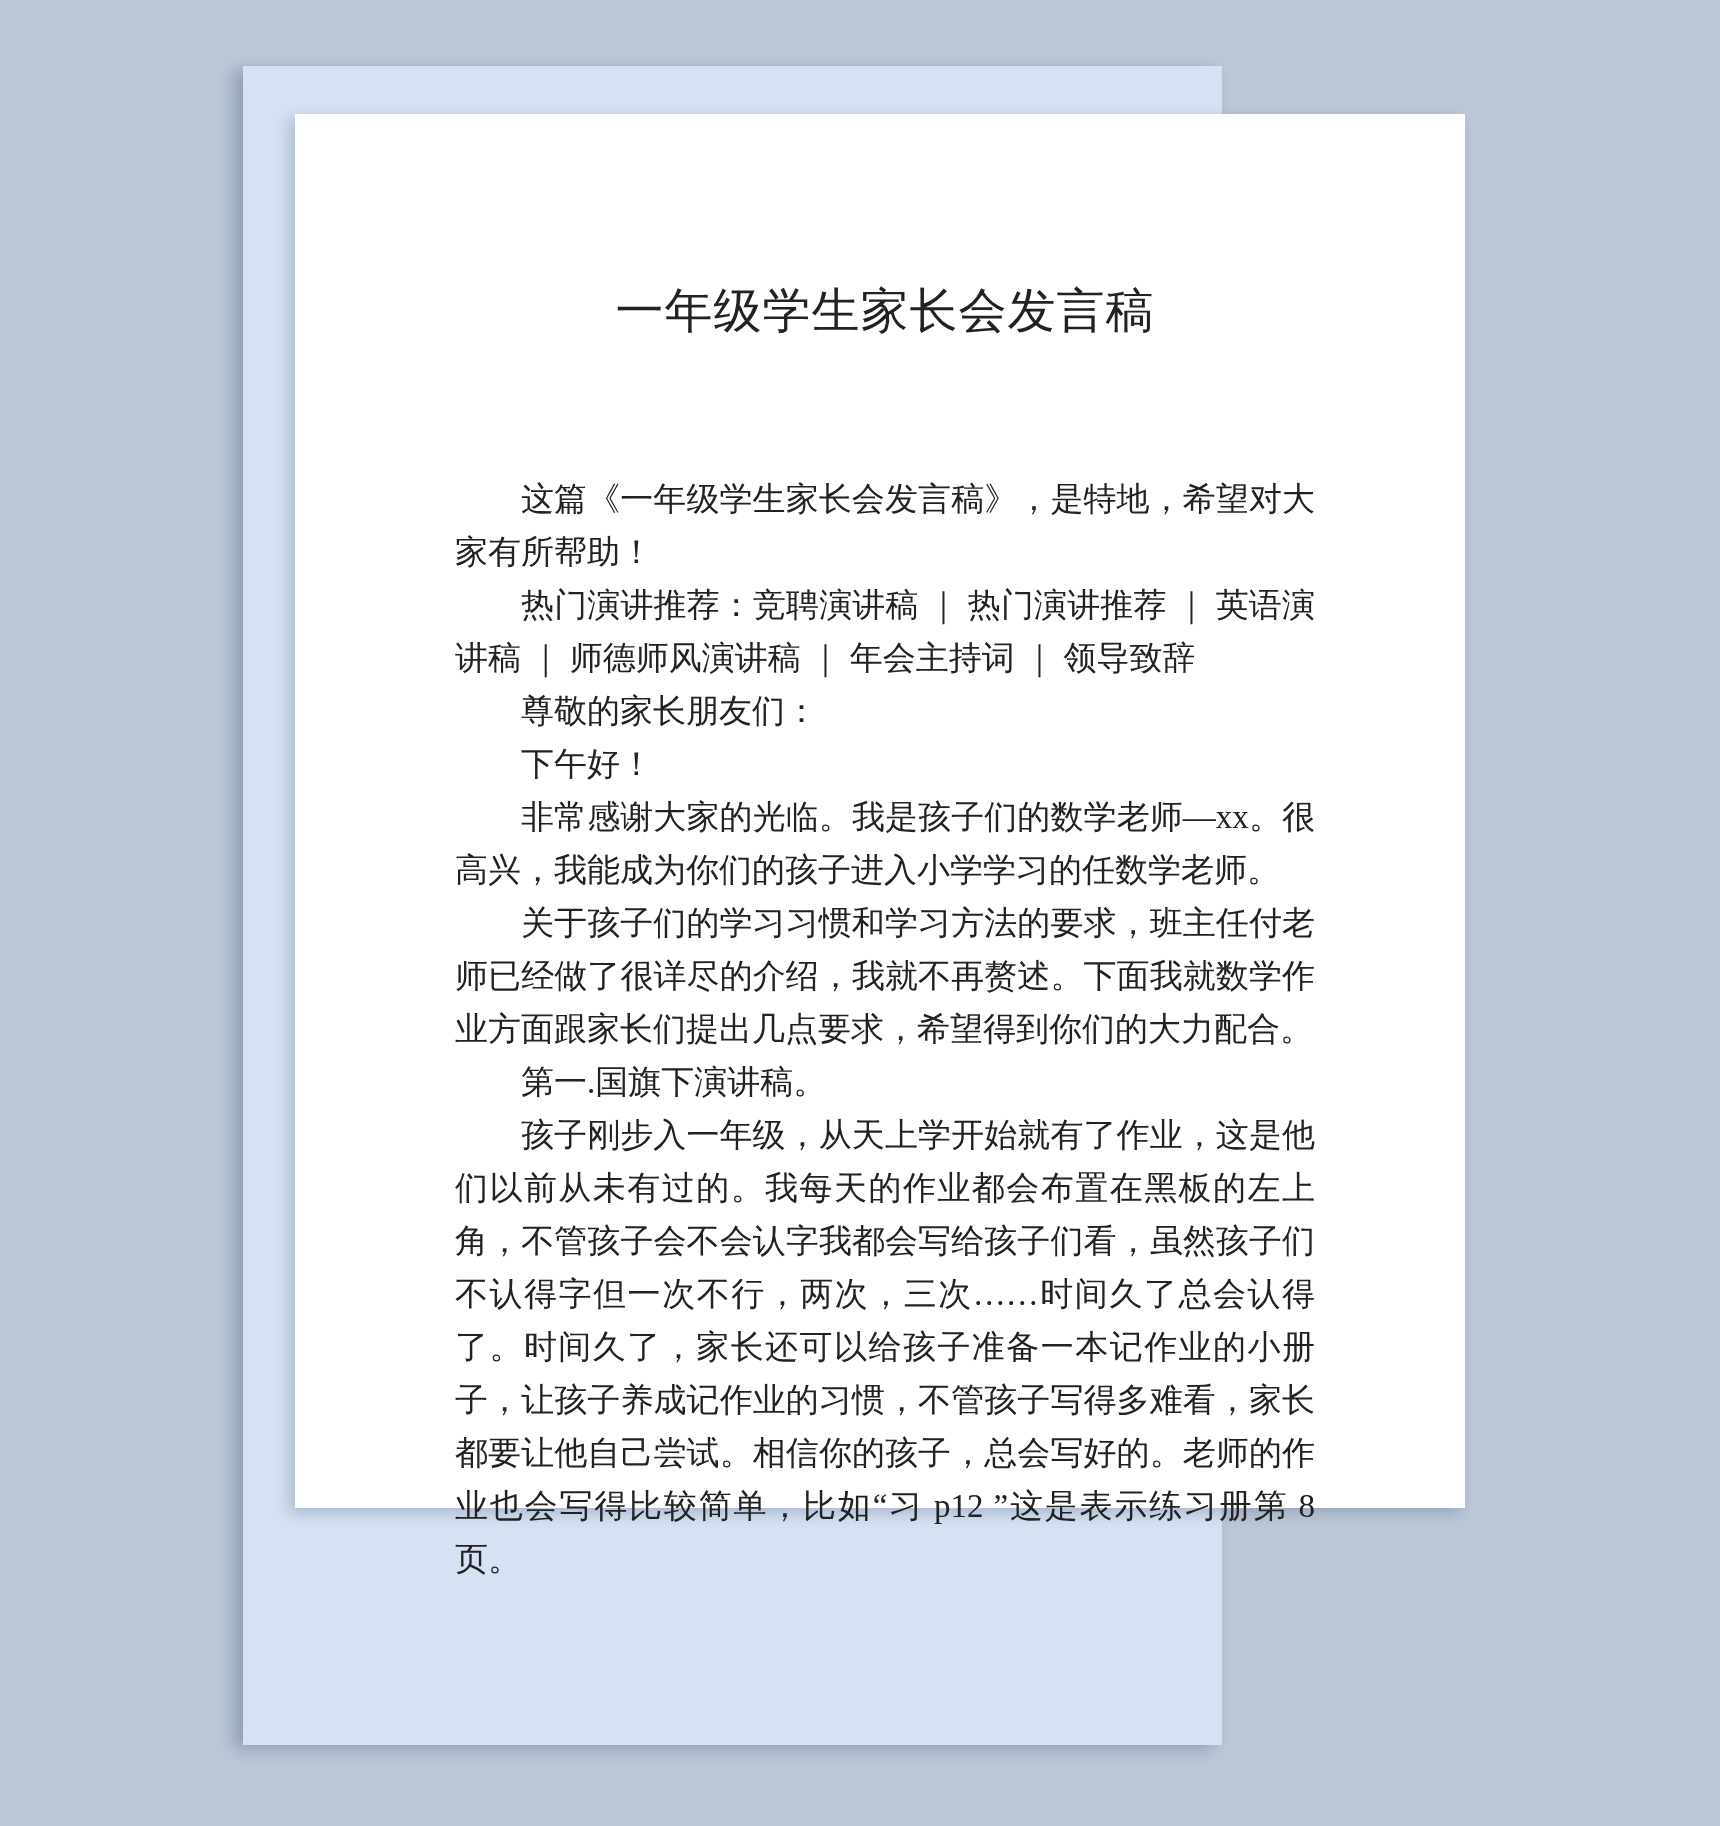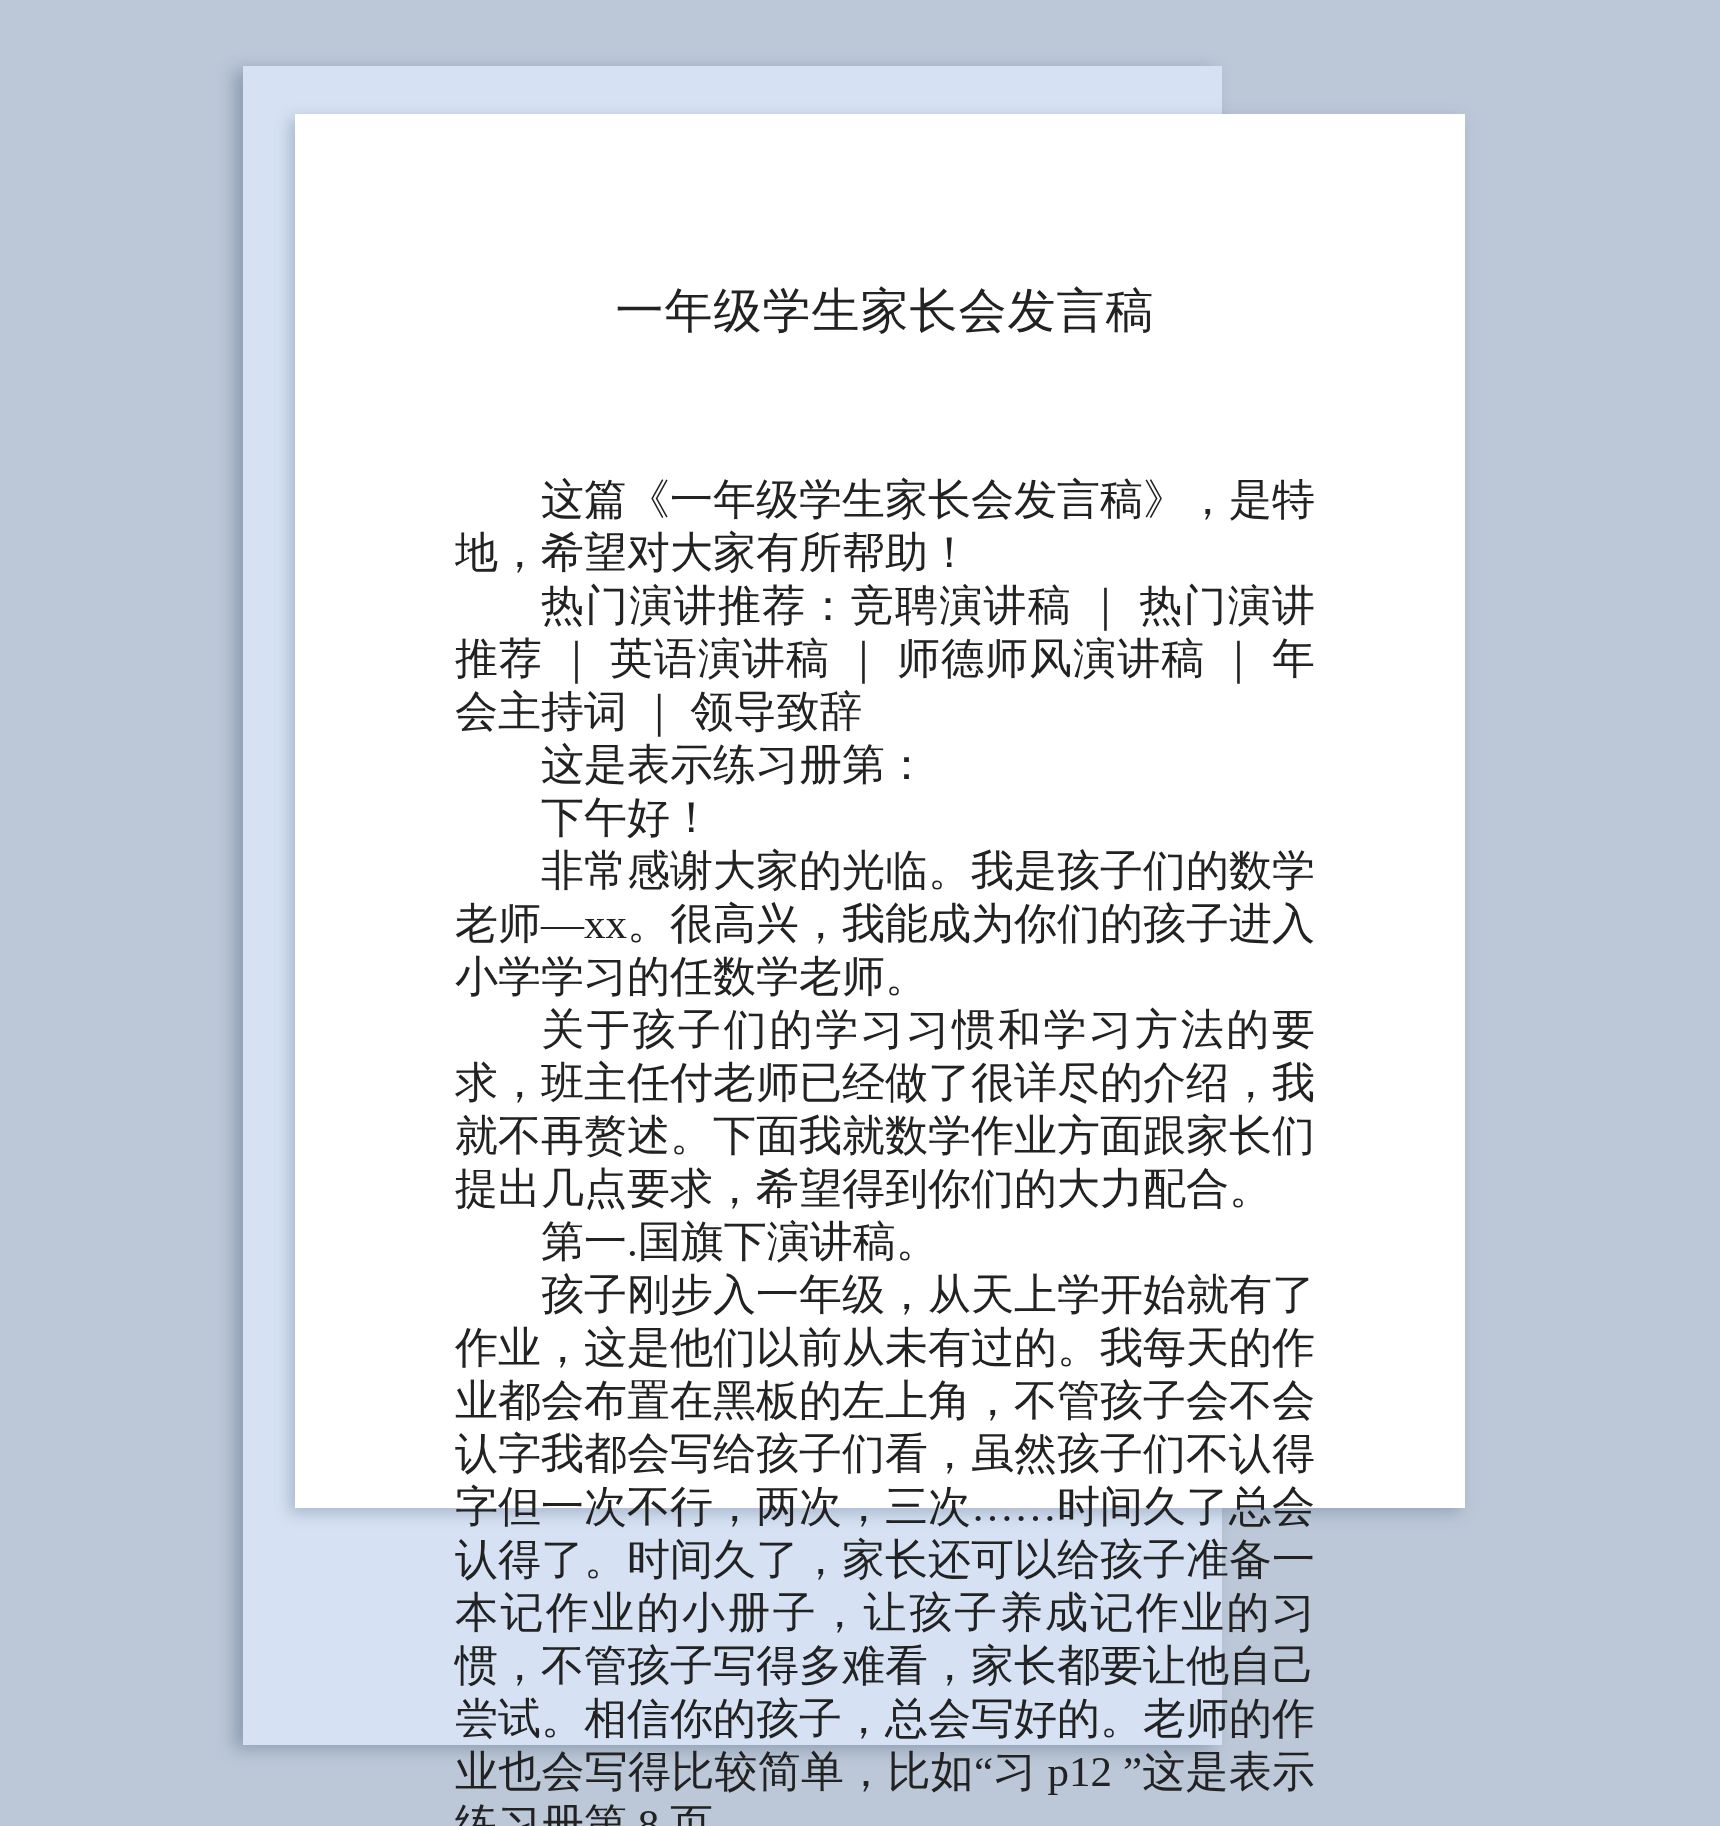--- a/index.html
+++ b/index.html
@@ -47,40 +47,40 @@
     margin: 0 0 130px 0;
     font-size: 48px;
     font-weight: normal;
     line-height: 64px;
     text-align: center;
     letter-spacing: 1px;
     color: var(--text_color);
   }
   .para {
     margin: 0;
-    font-size: 43px;
+    font-size: 33px;
     line-height: 53px;
     text-align: justify;
     text-indent: 2em;
     letter-spacing: 0;
     color: var(--text_color);
     word-break: break-all;
   }
 </style>
 </head>
 <body>
 
 <div>
   <div class="back-sheet"></div>
   <div class="paper">
     <div class="content">
       <h1 class="doc-title">一年级学生家长会发言稿</h1>
       <p class="para">这篇《一年级学生家长会发言稿》，是特地，希望对大家有所帮助！</p>
       <p class="para">热门演讲推荐：竞聘演讲稿 ｜ 热门演讲推荐 ｜ 英语演讲稿 ｜ 师德师风演讲稿 ｜ 年会主持词 ｜ 领导致辞</p>
-      <p class="para">这是表示练习册第：</p>
+      <p class="para">尊敬的家长朋友们：</p>
       <p class="para">下午好！</p>
       <p class="para">非常感谢大家的光临。我是孩子们的数学老师—xx。很高兴，我能成为你们的孩子进入小学学习的任数学老师。</p>
       <p class="para">关于孩子们的学习习惯和学习方法的要求，班主任付老师已经做了很详尽的介绍，我就不再赘述。下面我就数学作业方面跟家长们提出几点要求，希望得到你们的大力配合。</p>
       <p class="para">第一.国旗下演讲稿。</p>
       <p class="para">孩子刚步入一年级，从天上学开始就有了作业，这是他们以前从未有过的。我每天的作业都会布置在黑板的左上角，不管孩子会不会认字我都会写给孩子们看，虽然孩子们不认得字但一次不行，两次，三次……时间久了总会认得了。时间久了，家长还可以给孩子准备一本记作业的小册子，让孩子养成记作业的习惯，不管孩子写得多难看，家长都要让他自己尝试。相信你的孩子，总会写好的。老师的作业也会写得比较简单，比如“习 p12 ”这是表示练习册第 8 页。</p>
     </div>
   </div>
 </div>
 
 </body></html>

